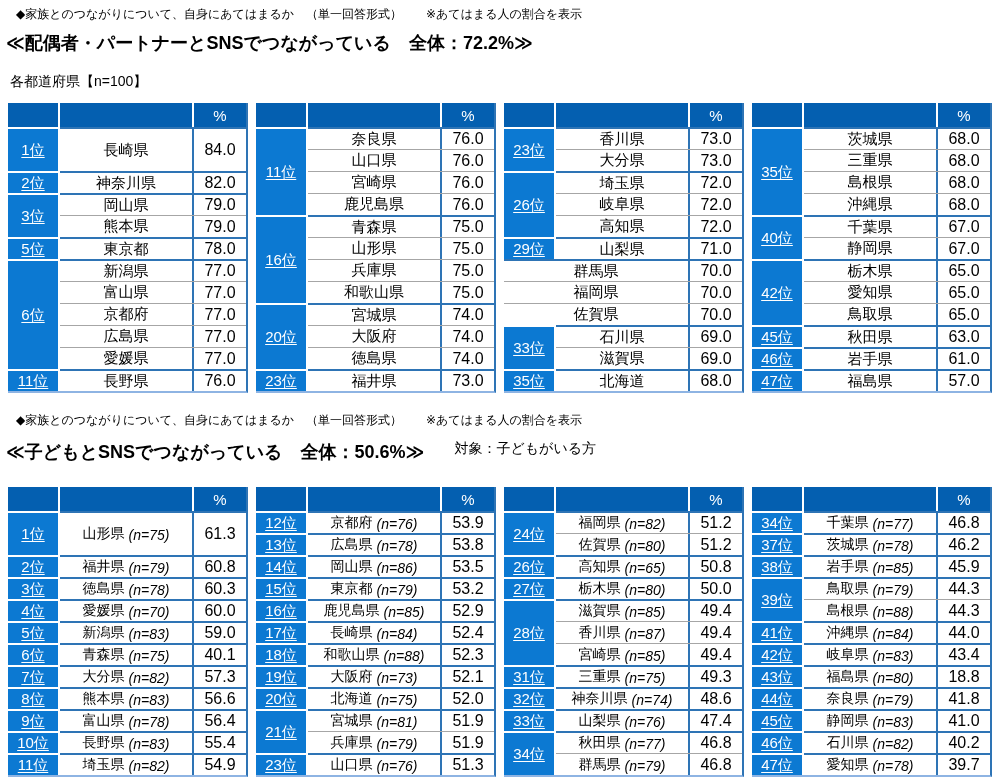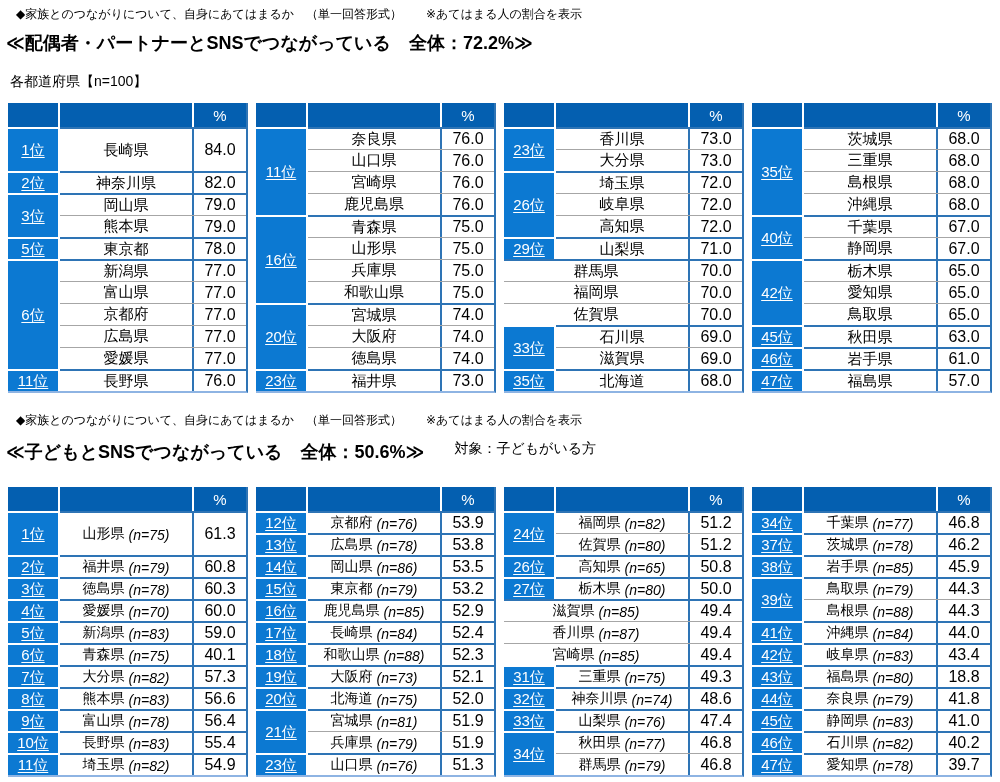--- a/index.html
+++ b/index.html
@@ -829,20 +829,21 @@
           <div class="row gfirst">
             <div class="cell-pref">
               <div class="pref-name">栃木県</div>
               <div class="cell-n">(n=80)</div>
             </div>
             <div class="cell-pct">50.0</div>
           </div>
         </div>
       </div>
       <div class="group">
+        <div class="g-rank">28位</div>
         <div class="g-rows">
           <div class="row gfirst">
             <div class="cell-pref">
               <div class="pref-name">滋賀県</div>
               <div class="cell-n">(n=85)</div>
             </div>
             <div class="cell-pct">49.4</div>
           </div>
           <div class="row">
             <div class="cell-pref">

